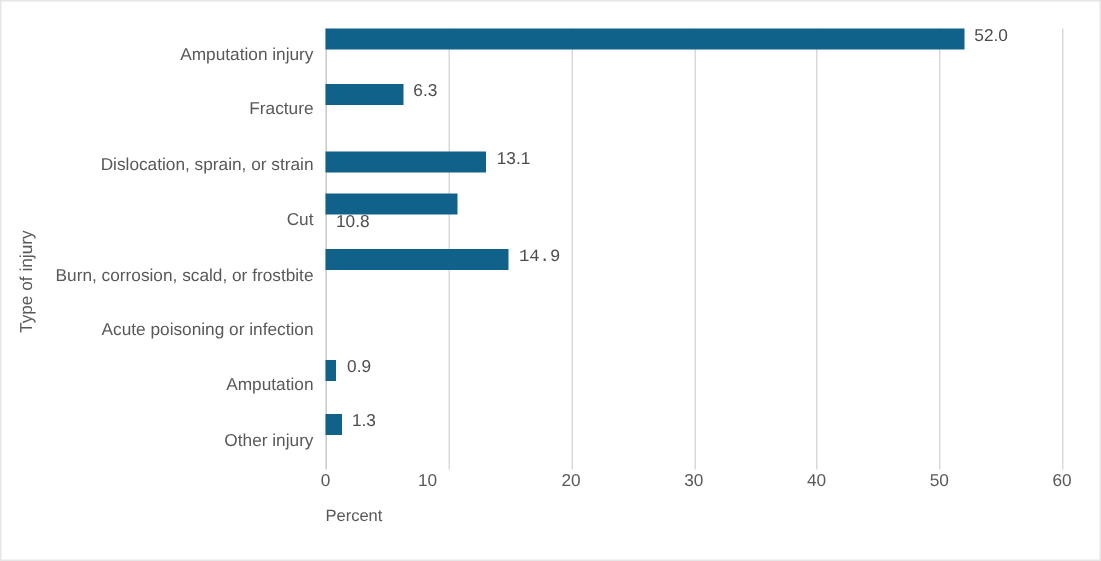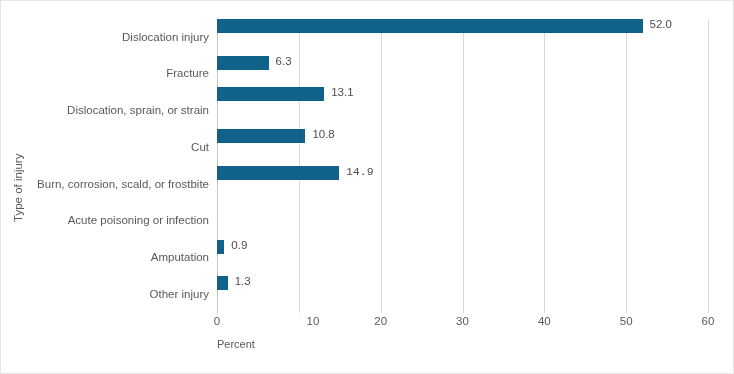--- a/index.html
+++ b/index.html
@@ -130,21 +130,21 @@
 </head>
 <body>
 
 <div id="figure">
 
   <div id="y-axis-title">
     <span>Type of injury</span>
   </div>
 
   <div id="cat-labels">
-      <div class="cat-label" style="top: 0px; height: 36.75px;">Dislocation injury</div>
+      <div class="cat-label" style="top: 0px; height: 36.75px;">Amputation injury</div>
       <div class="cat-label" style="top: 73.5px; height: 36.75px;">Dislocation, sprain, or strain</div>
       <div class="cat-label" style="top: 36.75px; height: 36.75px;">Fracture</div>
       <div class="cat-label" style="top: 110.25px; height: 36.75px;">Cut</div>
       <div class="cat-label" style="top: 183.75px; height: 36.75px;">Acute poisoning or infection</div>
       <div class="cat-label" style="top: 147px; height: 36.75px;">Burn, corrosion, scald, or frostbite</div>
       <div class="cat-label" style="top: 220.5px; height: 36.75px;">Amputation</div>
       <div class="cat-label" style="top: 257.25px; height: 36.75px;">Other injury</div>
     </div>
 
   <div id="plot-area">
@@ -156,45 +156,45 @@
       <div class="gridline" style="left: 409.167px;"></div>
       <div class="gridline" style="left: 491px;"></div>
       <div class="bar-row" style="top: 0px; height: 36.75px;">
         <div class="bar" style="width: 425.533px; background: rgb(16, 98, 138);"></div>
         <div class="bar-value">52.0</div>
       </div>
       <div class="bar-row" style="top: 36.75px; height: 36.75px;">
         <div class="bar" style="width: 51.555px; background: rgb(16, 98, 138);"></div>
         <div class="bar-value">6.3</div>
       </div>
-      <div class="bar-row" style="top: 68px; height: 36.75px;">
+      <div class="bar-row" style="top: 82px; height: 36.75px;">
         <div class="bar" style="width: 107.202px; background: rgb(16, 98, 138);"></div>
         <div class="bar-value">13.1</div>
       </div>
-      <div class="bar-row" style="top: 110.25px; height: 36.75px;">
+      <div class="bar-row" style="top: 110.25px; height: 36.75px; flex-direction: column;">
         <div class="bar" style="width: 88.38px; background: rgb(16, 98, 138);"></div>
         <div class="bar-value">10.8</div>
       </div>
       <div class="bar-row" style="top: 147px; height: 36.75px; font-family: Liberation Mono, monospace;">
         <div class="bar" style="width: 121.932px; background: rgb(16, 98, 138);"></div>
         <div class="bar-value">14.9</div>
       </div>
       <div class="bar-row" style="top: 220.5px; height: 36.75px;">
         <div class="bar" style="width: 7.365px; background: rgb(16, 98, 138);"></div>
         <div class="bar-value">0.9</div>
       </div>
       <div class="bar-row" style="top: 257.25px; height: 36.75px;">
         <div class="bar" style="width: 10.6383px; background: rgb(16, 98, 138);"></div>
         <div class="bar-value">1.3</div>
       </div>
     </div>
 
   <div id="x-ticks">
       <div class="x-tick" style="left: 0px;">0</div>
-      <div class="x-tick" style="left: 96px;">10</div>
+      <div class="x-tick" style="left: 68px;">10</div>
       <div class="x-tick" style="left: 163.667px;">20</div>
       <div class="x-tick" style="left: 245.5px;">30</div>
       <div class="x-tick" style="left: 327.333px;">40</div>
       <div class="x-tick" style="left: 409.167px;">50</div>
       <div class="x-tick" style="left: 491px;">60</div>
     </div>
 
   <div id="x-axis-title">Percent</div>
 
 </div>

